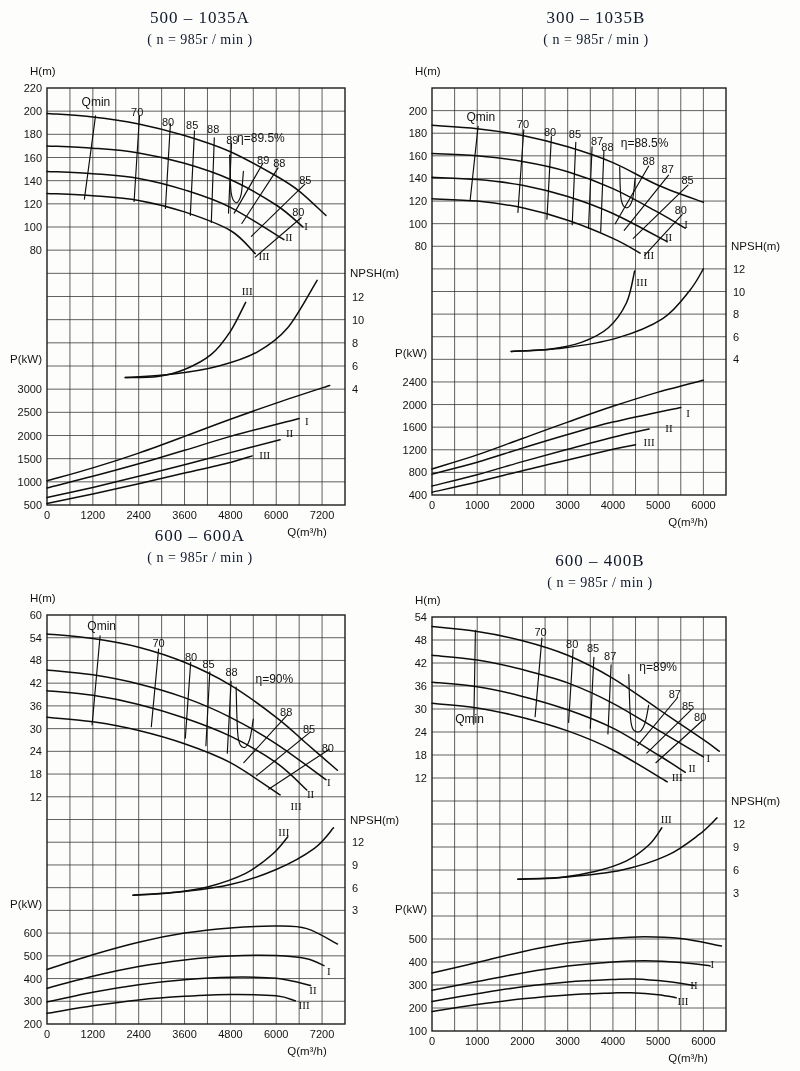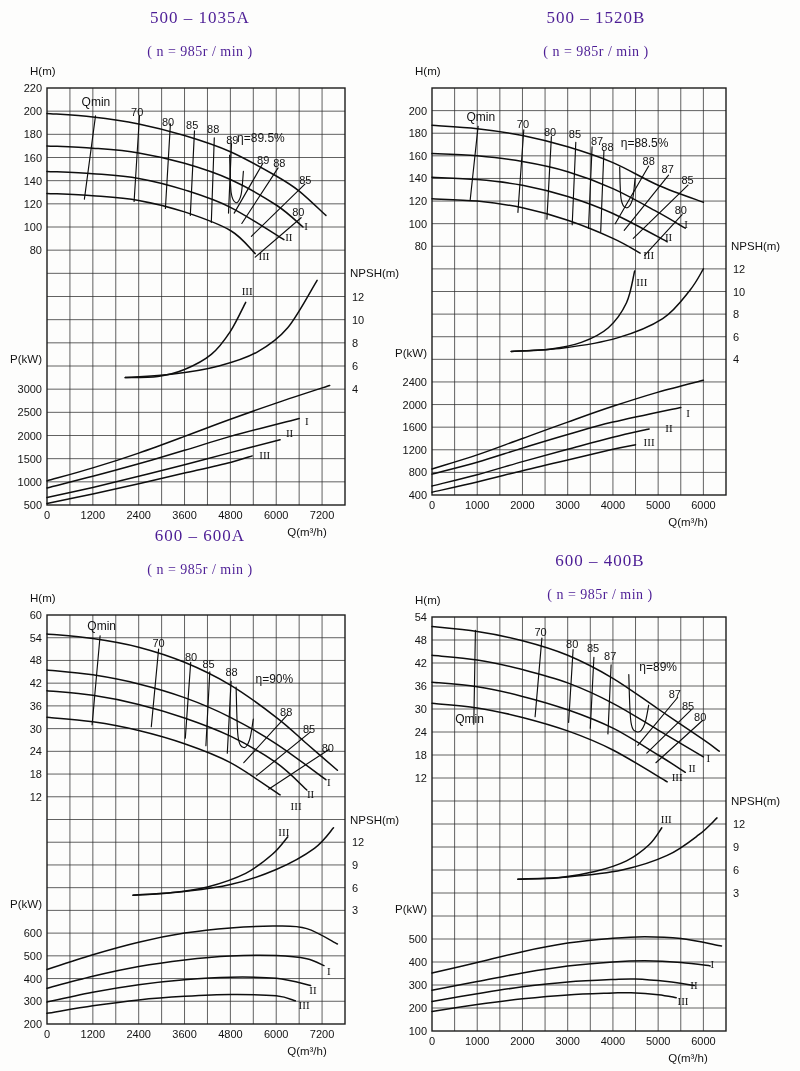--- a/index.html
+++ b/index.html
@@ -1,21 +1,21 @@
 <!DOCTYPE html>
 <html><head>
 <meta charset="utf-8">
 <style>
   html,body{margin:0;padding:0;background:#e8e8e8;}
   .page{position:relative;width:800px;height:1071px;background:#fdfdfc;margin:0 auto;
         font-family:"Liberation Sans",sans-serif;overflow:hidden;}
   .title-block{position:absolute;transform:translateX(-50%);text-align:center;
-        font-family:"Liberation Serif",serif;color:#4c1d95;white-space:nowrap;}
+        font-family:"Liberation Serif",serif;color:#0f172a;white-space:nowrap;}
   .title-block .t{font-size:17px;letter-spacing:1px;}
-  .title-block .s{font-size:14px;margin-top:16px;letter-spacing:0.5px;}
+  .title-block .s{font-size:14px;margin-top:4px;letter-spacing:0.5px;}
   svg{position:absolute;left:0;top:0;}
   .gridline{stroke:#2e2e2e;stroke-width:0.75;}
   .gridborder{fill:none;stroke:#1c1c1c;stroke-width:1.4;}
   .curve{fill:none;stroke:#0e0e0e;stroke-width:1.5;stroke-linecap:round;stroke-linejoin:round;}
   .curve.eff,.curve.qmin,.curve.hook{stroke-width:1.15;}
   .ticktext{font-family:"Liberation Sans",sans-serif;font-size:11px;fill:#131313;}
   .axistext{font-family:"Liberation Sans",sans-serif;font-size:11.5px;fill:#131313;}
   .anntext{font-family:"Liberation Sans",sans-serif;fill:#131313;}
   .anntext.serif{font-family:"Liberation Serif",serif;}
 </style>
@@ -416,21 +416,21 @@
         <text x="693.8861538461539" y="989.46" text-anchor="middle" class="anntext serif" font-size="11">II</text>
         <text x="683.0307692307692" y="1004.64" text-anchor="middle" class="anntext serif" font-size="11">III</text>
       </g>
     </svg>
 
   <div class="title-block" style="left:200px;top:8px">
     <div class="t">500 – 1035A</div>
     <div class="s">( n = 985r / min )</div>
   </div>
   <div class="title-block" style="left:596px;top:8px">
-    <div class="t">500 – 1520B</div>
+    <div class="t">300 – 1035B</div>
     <div class="s">( n = 985r / min )</div>
   </div>
   <div class="title-block" style="left:200px;top:526px">
     <div class="t">600 – 600A</div>
     <div class="s">( n = 985r / min )</div>
   </div>
   <div class="title-block" style="left:600px;top:551px">
     <div class="t">600 – 400B</div>
     <div class="s">( n = 985r / min )</div>
   </div>

